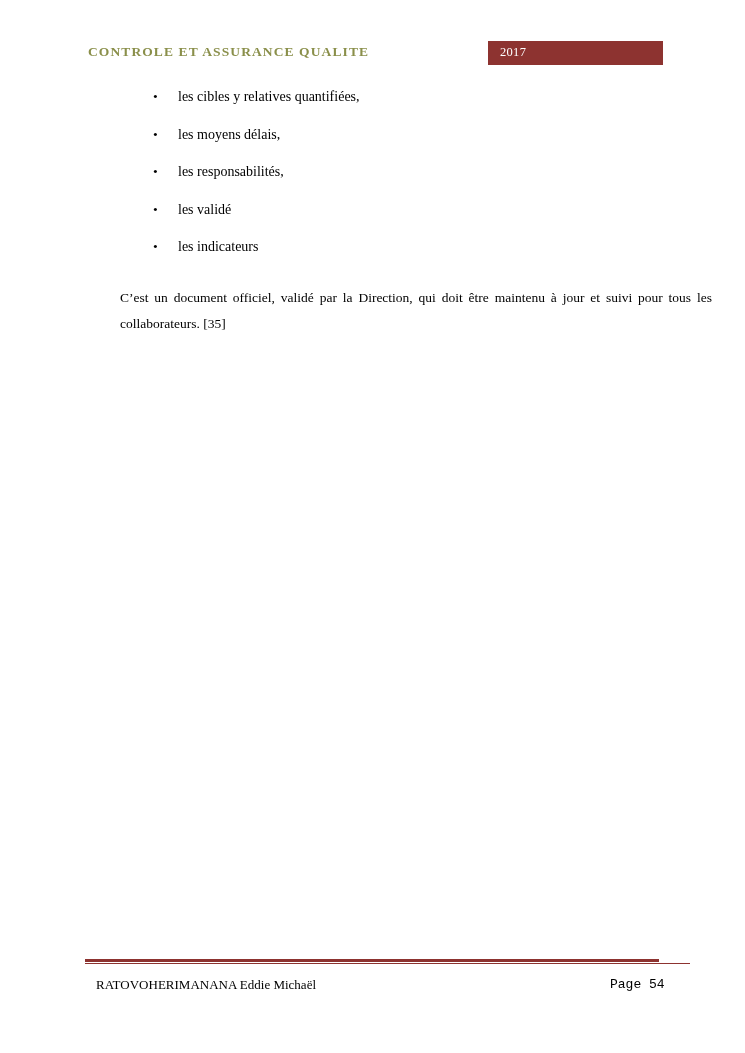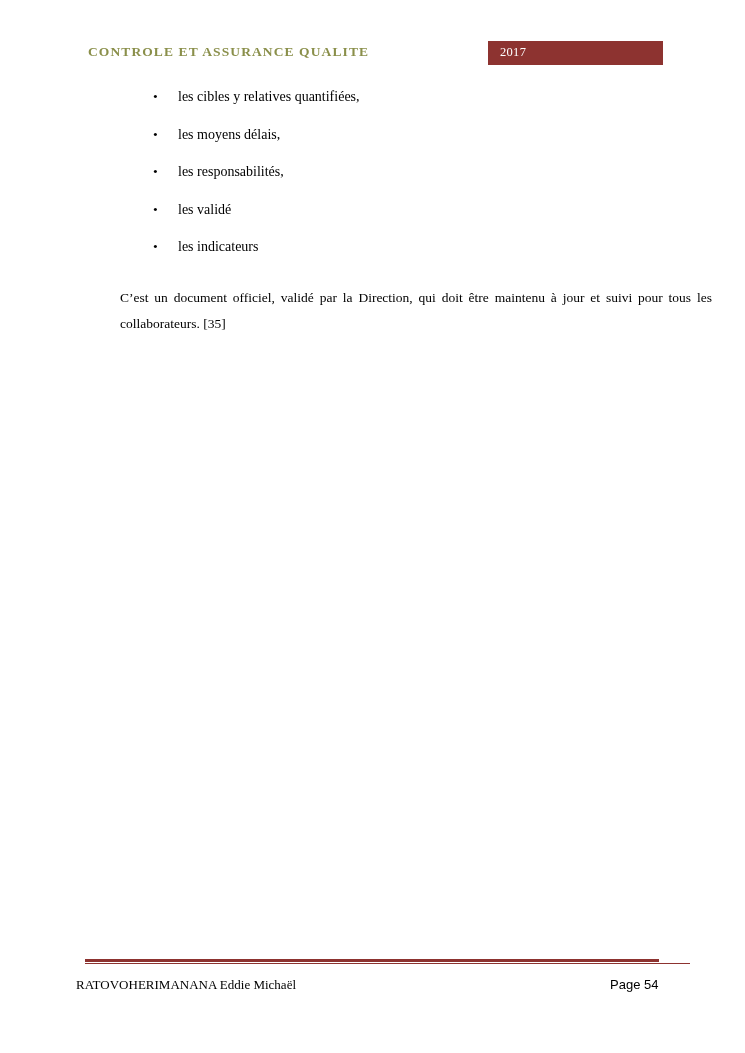--- a/index.html
+++ b/index.html
@@ -125,32 +125,32 @@
   .footer-rule-inner {
     position: absolute;
     left: 85px;
     top: 963px;
     width: 605px;
     height: 1px;
     background: #8d3330;
   }
   .footer-left {
     position: absolute;
-    left: 76px;
+    left: 96px;
     top: 977px;
     font-family: "Liberation Serif", serif;
     font-size: 13px;
     color: #000000;
     white-space: nowrap;
   }
   .footer-right {
     position: absolute;
     left: 610px;
     top: 977px;
-    font-family: Liberation Sans, sans-serif;
+    font-family: Liberation Mono, monospace;
     font-size: 13px;
     color: #000000;
     white-space: nowrap;
   }
 </style>
 </head>
 <body>
 
 <div class="page">
 

